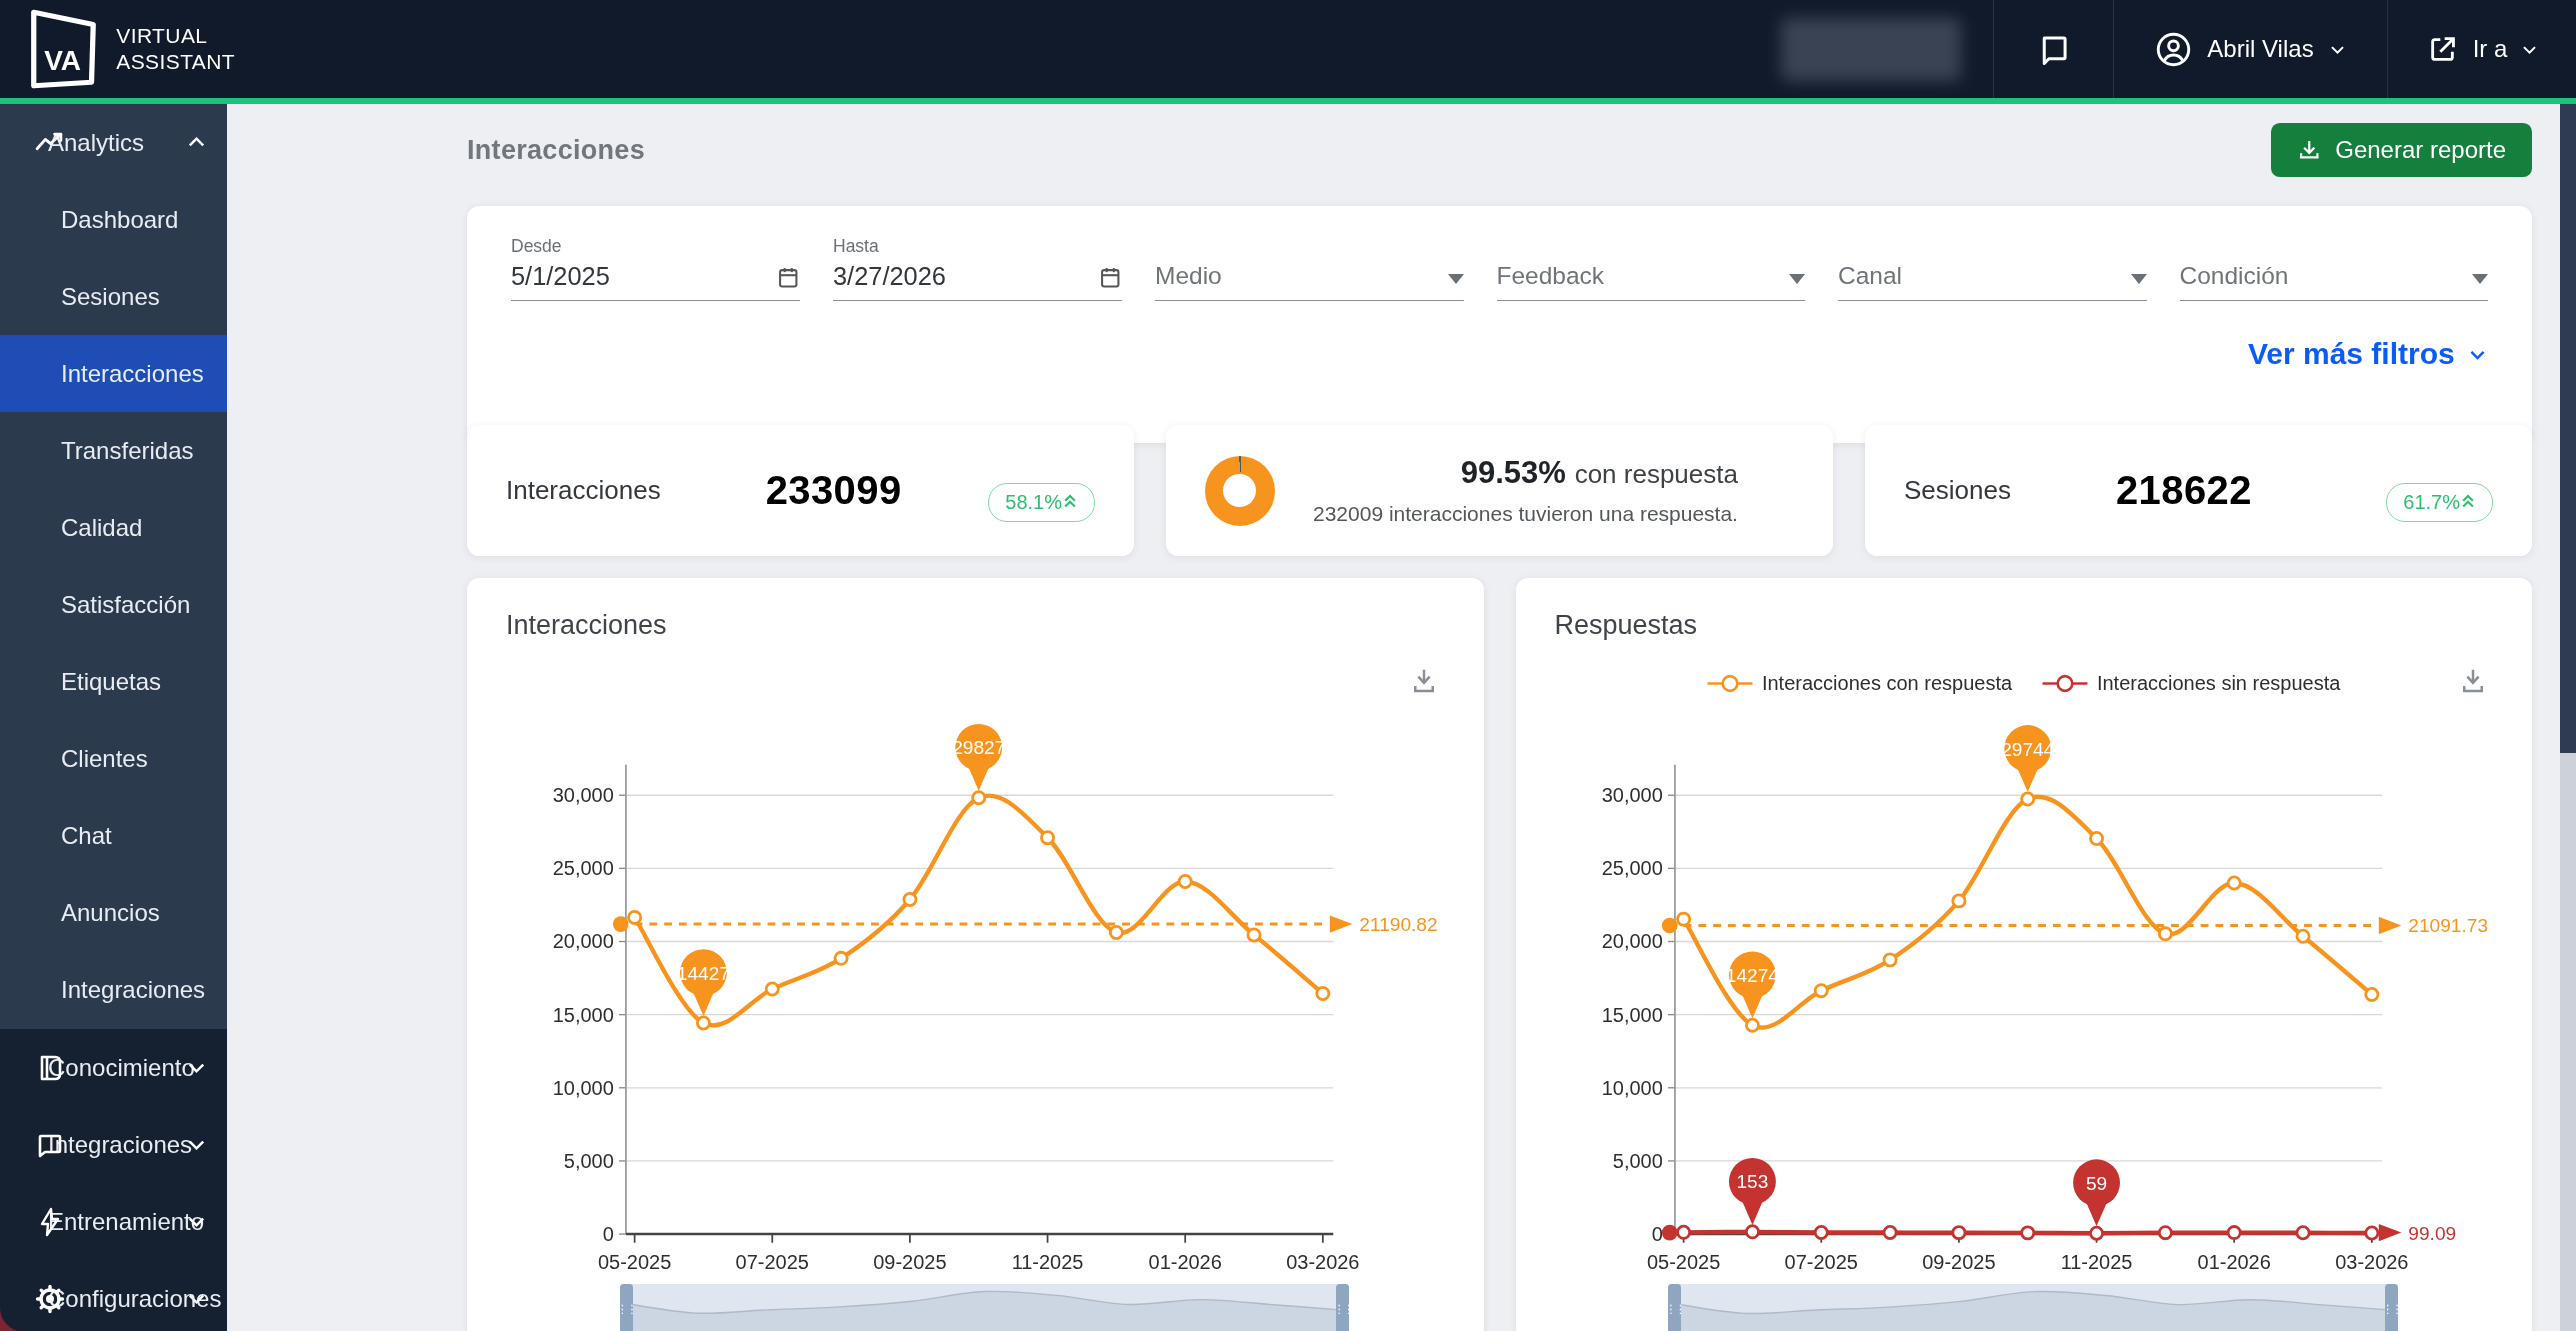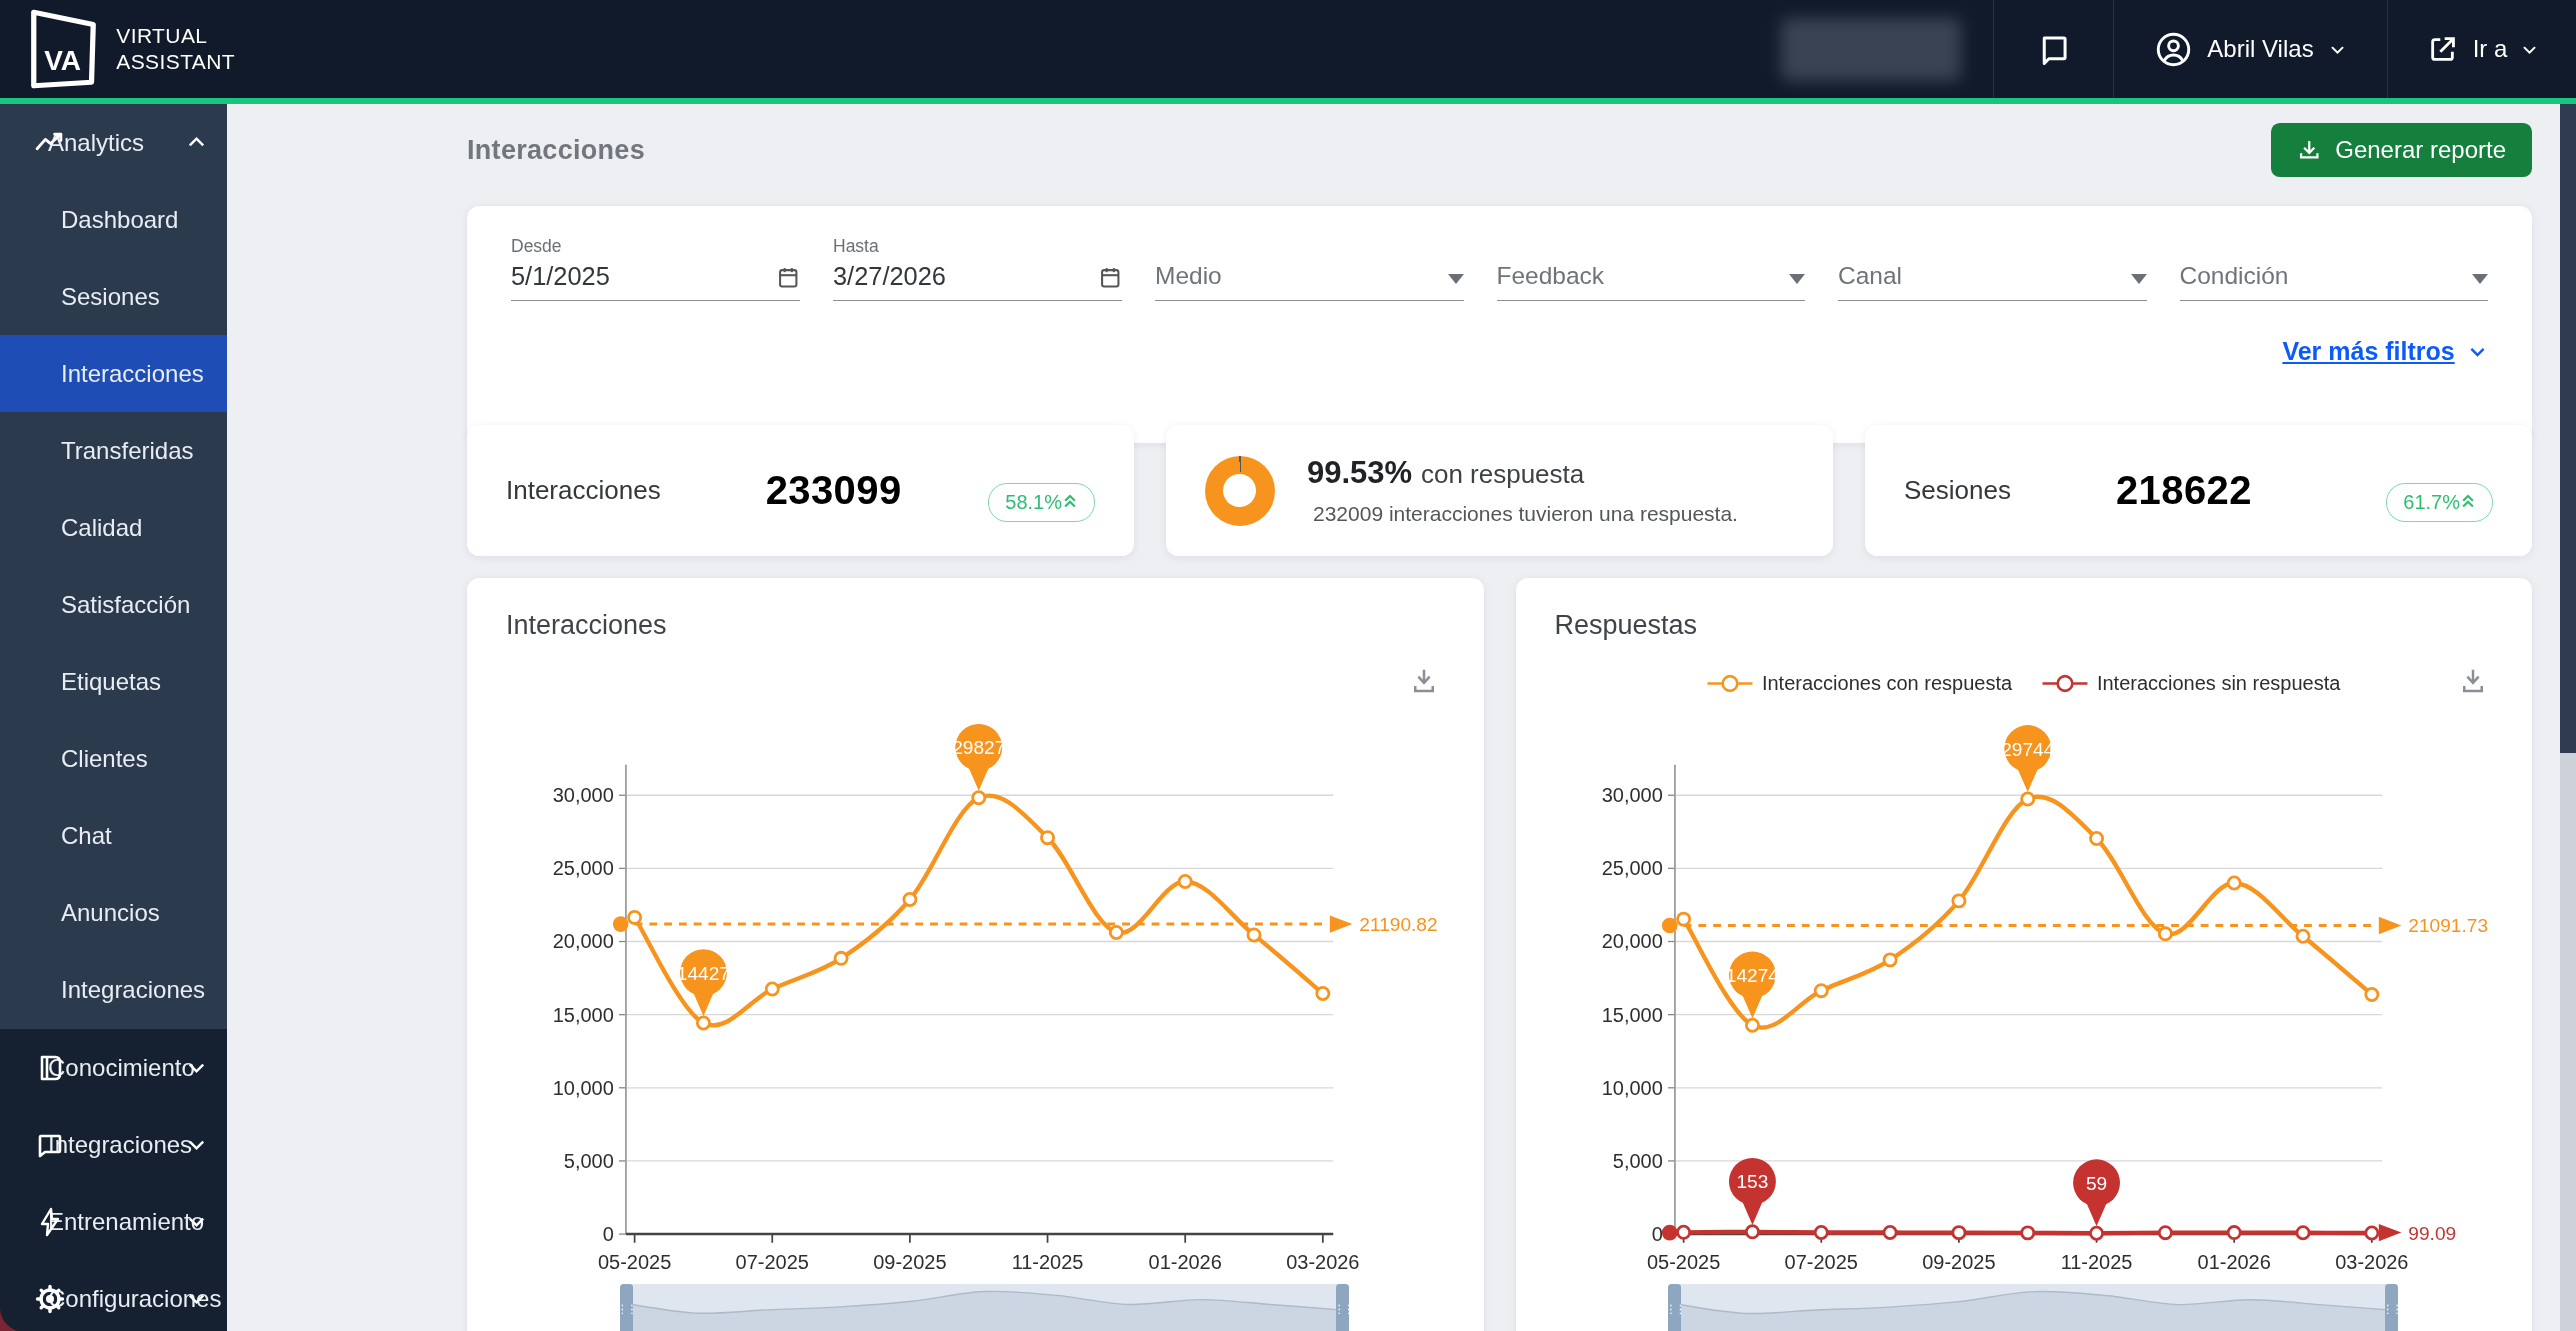--- a/index.html
+++ b/index.html
@@ -43,31 +43,31 @@
   .filter-card{position:absolute;left:0;right:0;top:102px;height:237px;padding:0;}
   .filter-row{display:flex;align-items:flex-end;gap:33px;padding:30px 44px 0 44px;}
   .f-field{border-bottom:1.8px solid #8A8F96;padding-bottom:8.8px;}
   .f-date{width:289px;}
   .f-label{font-size:17.5px;color:#6B7076;margin-bottom:5.3px;}
   .f-valrow{display:flex;align-items:center;justify-content:space-between;}
   .f-value{font-size:25.4px;color:#33373C;}
   .f-select{flex:1;display:flex;align-items:flex-end;justify-content:space-between;padding-bottom:10.5px;}
   .f-sel-label{font-size:24.5px;color:#6F747B;}
   .f-arrow{width:0;height:0;border-left:8.8px solid transparent;border-right:8.8px solid transparent;border-top:10.5px solid #6B7076;margin-bottom:5.3px;}
-  .more-filters{position:absolute;right:44px;top:131px;display:flex;align-items:center;gap:12.3px;color:#0B5BFB;font-size:25px;font-weight:bold;cursor:pointer;text-decoration:underline;}
+  .more-filters{position:absolute;right:44px;top:131px;display:flex;align-items:center;gap:12.3px;color:#0B5BFB;font-size:30px;font-weight:bold;cursor:pointer;}
   
   .kpi-row{position:absolute;left:0;right:0;top:321px;height:131px;display:flex;gap:32px;}
   .kpi{flex:1;display:flex;align-items:center;padding:0 39px;}
   .kpi-label{font-size:26px;color:#34383D;}
   .kpi-value{font-size:40px;font-weight:700;color:#000000;letter-spacing:0.4px;margin-left:105px;}
   .badge{margin-left:auto;display:flex;align-items:center;gap:0;border:1.8px solid #7ED9A8;color:#2EBE71;border-radius:19px;padding:7px 16px;font-size:20px;margin-top:23px;}
   .donut{width:70px;height:70px;border-radius:50%;background:conic-gradient(from -1deg,#555 0deg 2.5deg,#F7941E 2.5deg 360deg);position:relative;flex:0 0 auto;}
   .donut::after{content:"";position:absolute;left:18.4px;top:18.4px;width:33px;height:33px;border-radius:50%;background:#fff;}
   .kpi-mid-text{margin-left:32px;}
-  .kpi-mid-l1{font-size:26px;color:#3E4247;}
+  .kpi-mid-l1{font-size:26px;color:#3E4247;text-align:right;}
   .kpi-mid-l1 b{font-size:31px;color:#1F2328;margin-right:8.8px;}
   .kpi-mid-l2{font-size:21px;color:#53575C;margin-top:10.5px;margin-left:6px;}
   
   .charts-row{position:absolute;left:0;right:0;top:474px;height:859px;display:flex;gap:32px;}
   .chart-card{flex:1;padding:32px 39px;position:relative;}
   .chart-title{font-size:27px;color:#3F444B;}
   .chart-tools{height:42px;margin-top:21px;position:relative;display:flex;align-items:center;justify-content:center;}
   .legend{display:flex;gap:30px;align-items:flex-end;}
   .legend-item{display:flex;align-items:center;gap:8.8px;font-size:20px;color:#2E2E2E;}
   .dl-icon{position:absolute;right:5.3px;top:3.5px;cursor:pointer;}

